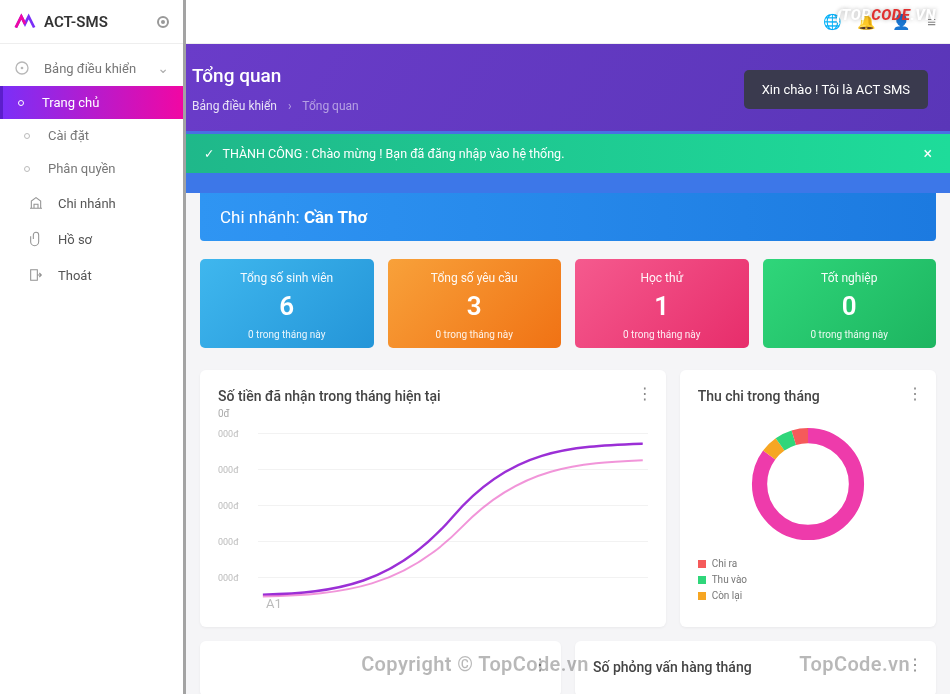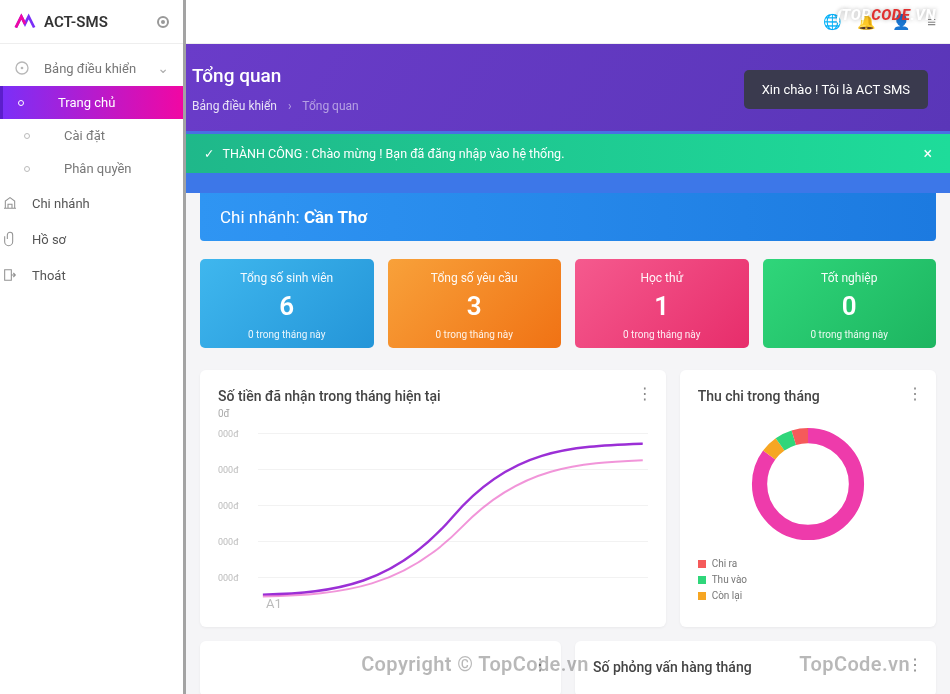--- a/index.html
+++ b/index.html
@@ -10,25 +10,25 @@
 .brand { display: flex; align-items: center; padding: 10px 14px; height: 44px; border-bottom: 1px solid #eee; }
 .brand-logo { width: 22px; height: 22px; margin-right: 8px; }
 .brand-name { font-size: 15px; font-weight: 600; color: #333; flex: 1; }
 .brand-toggle { width: 12px; height: 12px; border: 2px solid #999; border-radius: 50%; position: relative; }
 .brand-toggle::after { content: ""; position: absolute; left: 2px; top: 2px; width: 4px; height: 4px; background: #999; border-radius: 50%; }
 
 .nav-section { padding-top: 6px; }
 .nav-parent { display: flex; align-items: center; padding: 10px 14px; color: #777; font-size: 13px; cursor: pointer; }
 .nav-parent .icon { width: 16px; height: 16px; margin-right: 14px; opacity: .6; }
 .nav-parent .chev { margin-left: auto; font-size: 14px; opacity: .6; }
-.nav-item { display: flex; align-items: center; padding: 9px 14px 9px 24px; color: #777; font-size: 13px; cursor: pointer; gap: 16px; }
+.nav-item { display: flex; align-items: center; padding: 9px 14px 9px 24px; color: #777; font-size: 13px; cursor: pointer; }
 .nav-item .bullet { width: 6px; height: 6px; border: 1px solid #bbb; border-radius: 50%; margin-right: 18px; }
 .nav-item.active { background: linear-gradient(90deg, #7b2ff7, #f107a3); color: #fff; border-left: 3px solid #5b1ecb; padding-left: 15px; }
 .nav-item.active .bullet { border-color: #fff; }
-.nav-top { display: flex; align-items: center; padding: 10px 2px; color: #555; font-size: 13px; cursor: pointer; }
+.nav-top { display: flex; align-items: center; padding: 10px 28px; color: #555; font-size: 13px; cursor: pointer; }
 .nav-top .icon { width: 16px; height: 16px; margin-right: 14px; opacity: .7; }
 
 
 .topbar { position: absolute; left: 186px; top: 0; right: 0; height: 44px; background: #fff; display: flex; align-items: center; padding: 0 14px; border-bottom: 1px solid #eee; }
 .search-wrap { flex: 1; max-width: 520px; background: #f3eefc; border-radius: 5px; display: flex; align-items: center; padding: 6px 10px; margin-left: 14px; }
 .search-wrap .sicon { color: #f5a623; margin-right: 8px; }
 .search-wrap input { border: none; background: transparent; outline: none; font-size: 13px; color: #666; flex: 1; }
 .top-icons { margin-left: auto; display: flex; gap: 16px; color: #888; font-size: 15px; align-items: center; }
 
 .watermark { position: absolute; right: 14px; top: 6px; z-index: 50; font-weight: 800; font-size: 15px; font-style: italic; color: #fff; text-shadow: 0 0 4px rgba(0,0,0,.3); letter-spacing: .5px; }

